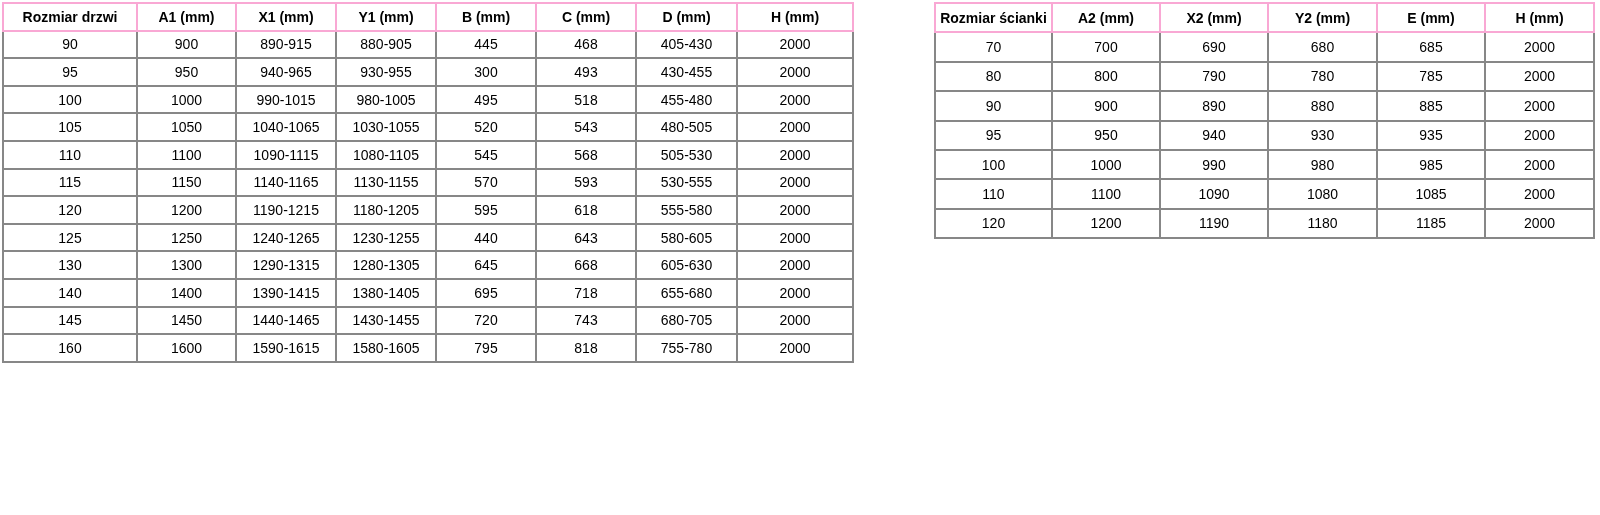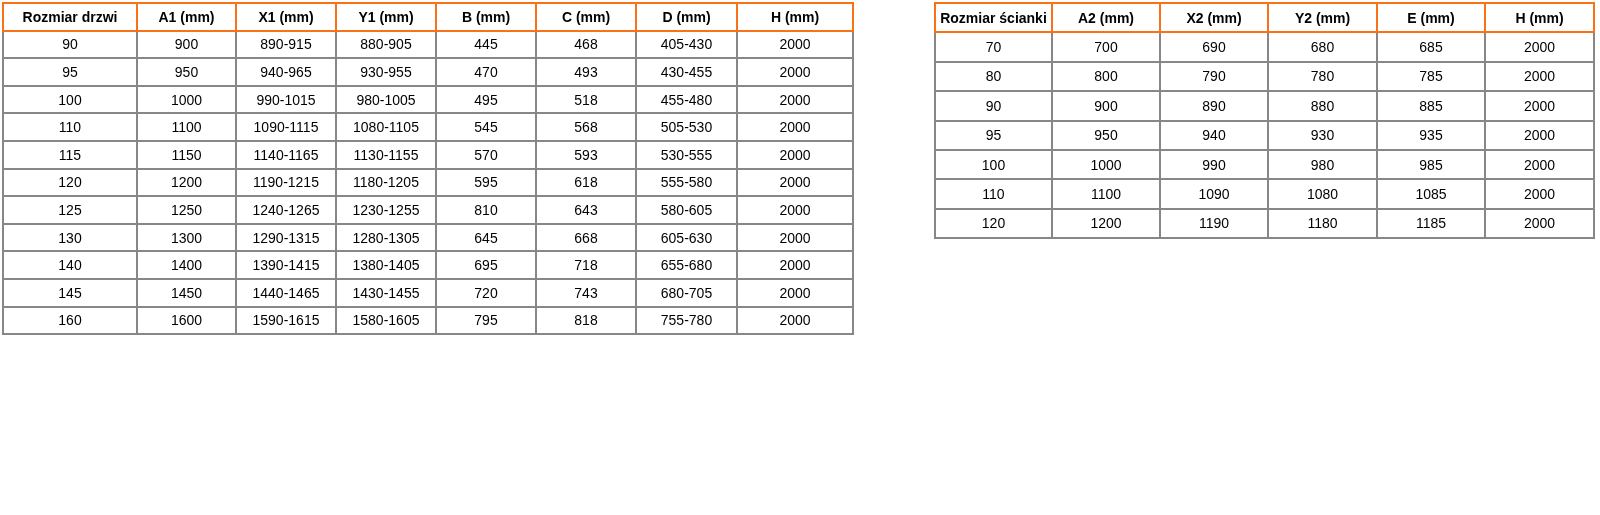--- a/index.html
+++ b/index.html
@@ -26,21 +26,21 @@
     background: #ffffff;
   }
   table.spec th, table.spec td {
     text-align: center;
     vertical-align: middle;
     padding: 0 2px;
     overflow: hidden;
     white-space: nowrap;
   }
   table.spec th {
-    border: 2px solid #f97316;
+    border: 2px solid #f9a8d4;
     font-weight: bold;
     font-size: 14px;
   }
   table.spec td {
     border: 2px solid #878787;
     font-size: 14px;
     font-weight: normal;
   }
   
   table.t-doors { left: 2px; width: 850px; }
@@ -100,36 +100,46 @@
           <td>445</td>
           <td>468</td>
           <td>405-430</td>
           <td>2000</td>
         </tr>
         <tr>
           <td>95</td>
           <td>950</td>
           <td>940-965</td>
           <td>930-955</td>
-          <td>470</td>
+          <td>300</td>
           <td>493</td>
           <td>430-455</td>
           <td>2000</td>
         </tr>
         <tr>
           <td>100</td>
           <td>1000</td>
           <td>990-1015</td>
           <td>980-1005</td>
           <td>495</td>
           <td>518</td>
           <td>455-480</td>
           <td>2000</td>
         </tr>
         <tr>
+          <td>105</td>
+          <td>1050</td>
+          <td>1040-1065</td>
+          <td>1030-1055</td>
+          <td>520</td>
+          <td>543</td>
+          <td>480-505</td>
+          <td>2000</td>
+        </tr>
+        <tr>
           <td>110</td>
           <td>1100</td>
           <td>1090-1115</td>
           <td>1080-1105</td>
           <td>545</td>
           <td>568</td>
           <td>505-530</td>
           <td>2000</td>
         </tr>
         <tr>
@@ -150,21 +160,21 @@
           <td>595</td>
           <td>618</td>
           <td>555-580</td>
           <td>2000</td>
         </tr>
         <tr>
           <td>125</td>
           <td>1250</td>
           <td>1240-1265</td>
           <td>1230-1255</td>
-          <td>810</td>
+          <td>440</td>
           <td>643</td>
           <td>580-605</td>
           <td>2000</td>
         </tr>
         <tr>
           <td>130</td>
           <td>1300</td>
           <td>1290-1315</td>
           <td>1280-1305</td>
           <td>645</td>

